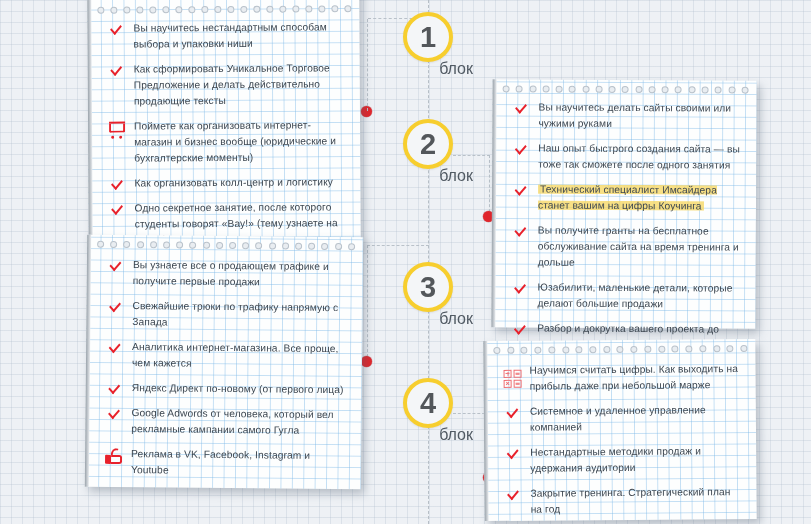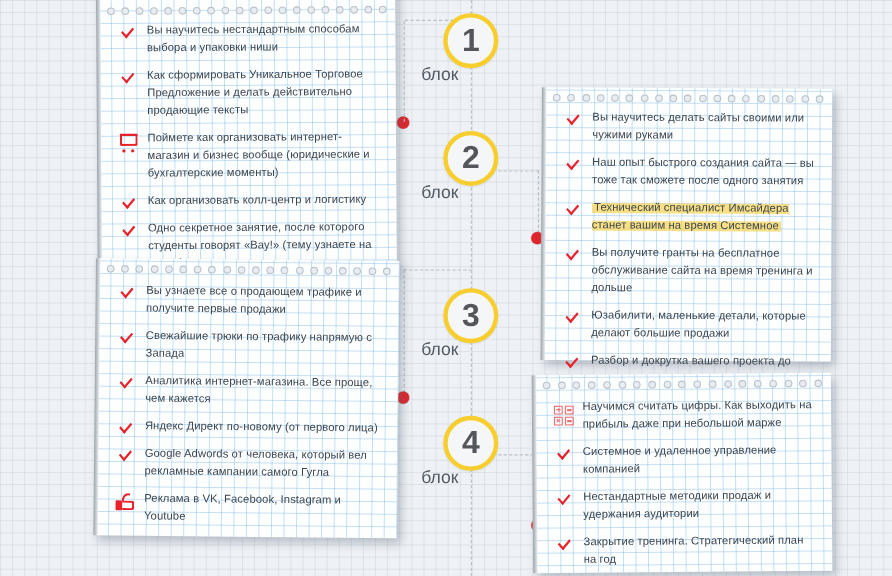--- a/index.html
+++ b/index.html
@@ -104,21 +104,21 @@
     background:#e1262c; box-shadow:0 0 0 .5px rgba(160,20,25,.35);
   }
   .circle{
     position:absolute; width:50px; height:50px; border-radius:50%;
     background:#f4f6f8; border:4px solid #f7ce2e;
     display:flex; align-items:center; justify-content:center;
     font-size:29px; font-weight:bold; color:#53575b;
     box-shadow:0 1px 2px rgba(0,0,0,.08);
   }
   .blabel{
-    position:absolute; width:90px; text-align:left;
+    position:absolute; width:90px; text-align:right;
     font-size:16px; color:#515a63;
   }
 </style>
 </head>
 <body>
 
 <div class="dashline"></div>
 
 <div class="conn" style="left:368px; top:18px; width:60px; height:0; border-top:1px dashed #b9c1c9;"></div>
 <div class="dot" style="left:361px; top:106px;"></div>
@@ -323,21 +323,21 @@
     <div class="item">
       <div class="ico">
           <span class="check"></span>
         </div>
       <div class="txt">Наш опыт быстрого создания сайта — вы тоже так сможете после одного занятия</div>
     </div>
     <div class="item">
       <div class="ico">
           <span class="check"></span>
         </div>
-      <div class="txt"><span class="hl">Технический специалист Имсайдера станет вашим на время Системное</span></div>
+      <div class="txt"><span class="hl">Технический специалист Имсайдера станет вашим на цифры Коучинга</span></div>
     </div>
     <div class="item">
       <div class="ico">
           <span class="check"></span>
         </div>
       <div class="txt">Вы получите гранты на бесплатное обслуживание сайта на время тренинга и дольше</div>
     </div>
     <div class="item">
       <div class="ico">
           <span class="check"></span>

